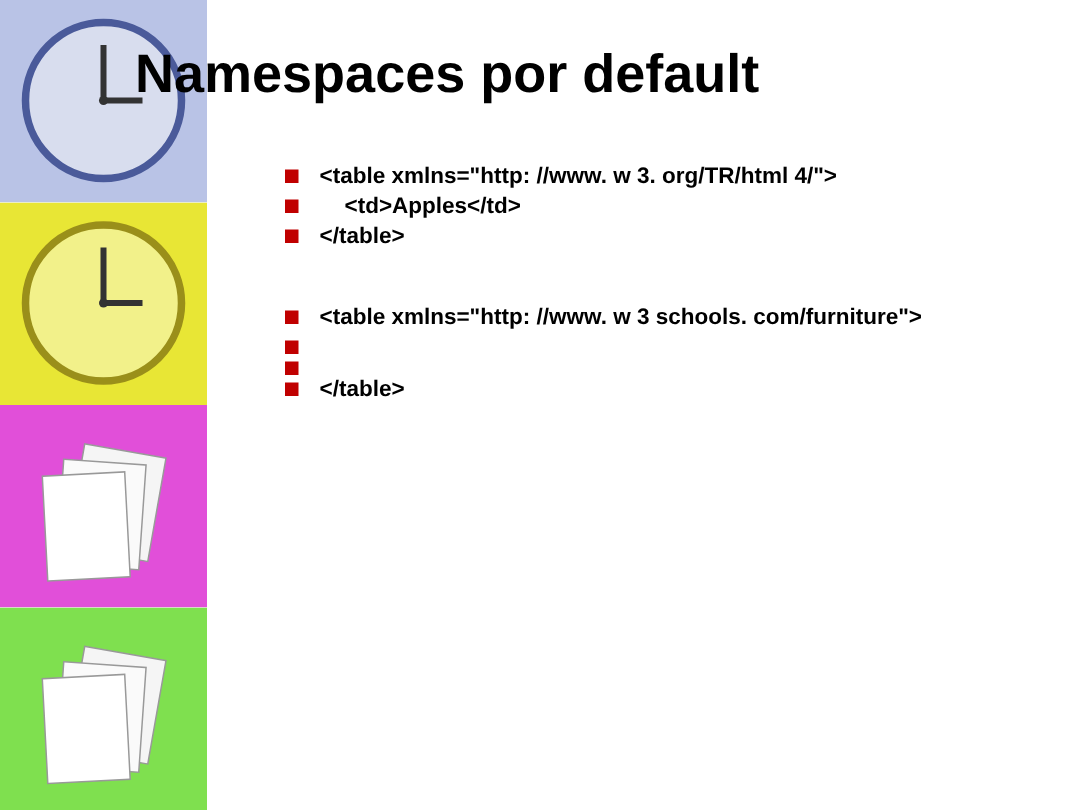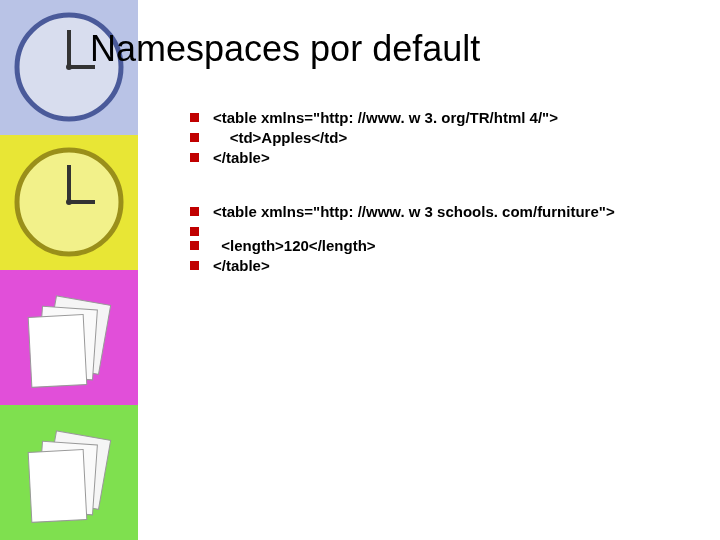--- a/index.html
+++ b/index.html
@@ -13,21 +13,21 @@
   .bg-col{
     position:absolute;left:0;top:0;width:138px;height:540px;
   }
   .tile{position:absolute;left:0;width:138px;height:135px;}
   .tile svg{width:100%;height:100%;display:block;}
   .title{
     position:absolute;
     left:90px;top:28px;
     font-size:36px;
     color:#000;
-    font-weight:400;
+    font-weight:700;
     letter-spacing:0px;
     text-align:right;
   }
   .content{
     position:absolute;
     left:190px;top:108px;
     width:500px;
   }
   .block{margin-bottom:34px;}
   .line{
@@ -114,20 +114,19 @@
   <div class="block">
     <div class="line">
         <span class="bullet"></span>
         <span class="txt">&lt;table xmlns="http: //www. w 3 schools. com/furniture"&gt;</span>
       </div>
     <div class="line">
         <span class="bullet"></span>
       </div>
     <div class="line">
         <span class="bullet"></span>
-        <span class="txt">  &lt;length&gt;120&lt;/length&gt;</span>
       </div>
     <div class="line">
         <span class="bullet"></span>
         <span class="txt">&lt;/table&gt;</span>
       </div>
   </div>
 </div>
 
 </body></html>

